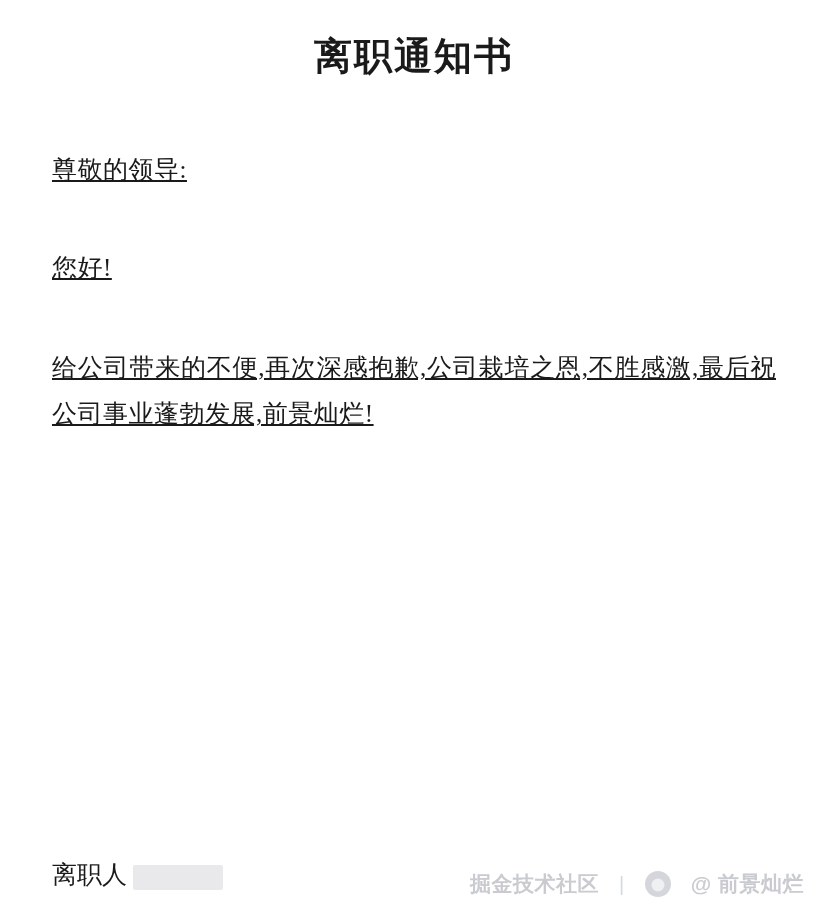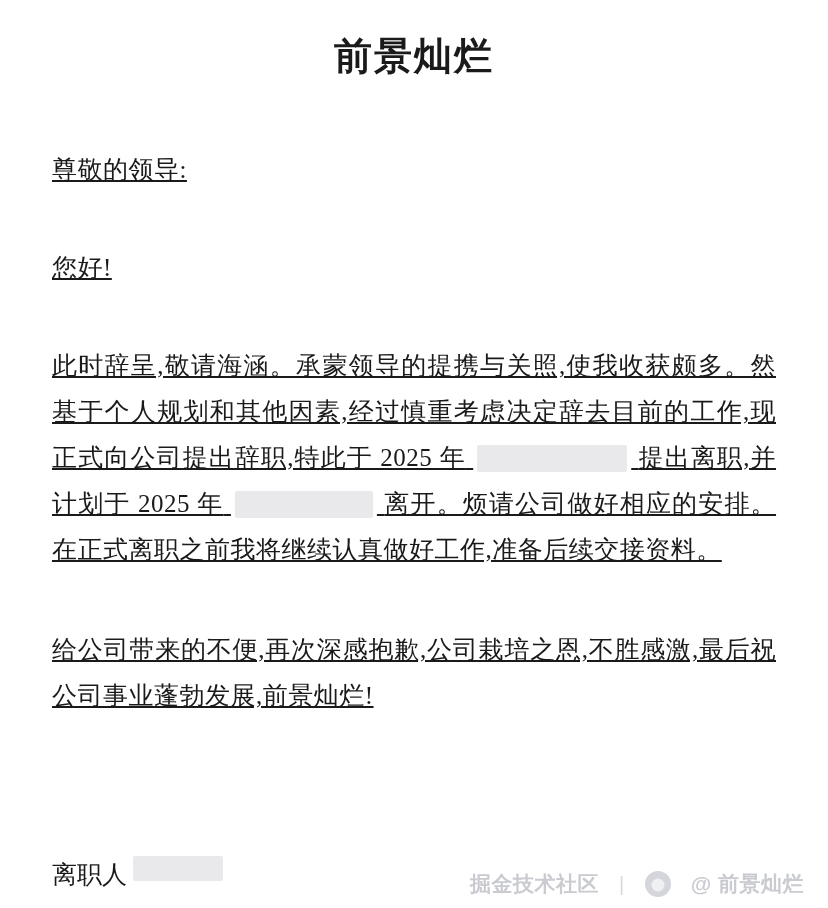--- a/index.html
+++ b/index.html
@@ -64,21 +64,21 @@
   .redact-a { width: 150px; height: 27px; margin: 0 4px; }
   .redact-b { width: 138px; height: 27px; margin: 0 4px; }
   .redact-c { width: 90px; height: 25px; margin-left: 6px; }
   .signature-row {
     position: absolute;
     left: 52px;
     bottom: 34px;
     font-size: 25px;
     line-height: 34px;
     display: flex;
-    align-items: flex-start;
+    align-items: flex-end;
   }
   .watermark {
     position: absolute;
     right: 24px;
     bottom: 28px;
     display: flex;
     align-items: center;
     gap: 20px;
     color: #c9cbd0;
     font-family: "Liberation Sans", sans-serif;
@@ -111,35 +111,28 @@
     height: 13px;
     border-radius: 50%;
     background: #eef0f2;
   }
 </style>
 </head>
 <body>
 
 <div class="page">
 
-  <h1 class="doc-title">前景灿烂</h1>
+  <h1 class="doc-title">离职通知书</h1>
 
   <div class="body-block">
 
     <div class="salutation">尊敬的领导:</div>
 
     <div class="greeting">您好!</div>
 
-    <div class="para">
-      <span>此时辞呈,敬请海涵。承蒙领导的提携与关照,使我收获颇多。然基于个人规划和其他因素,经过慎重考虑决定辞去目前的工作,现正式向公司提出辞职,特此于 2025 年</span>
-      <span class="redact redact-a"></span>
-      <span>提出离职,并计划于 2025 年</span>
-      <span class="redact redact-b"></span>
-      <span>离开。烦请公司做好相应的安排。在正式离职之前我将继续认真做好工作,准备后续交接资料。</span>
-    </div>
 
     <div class="para para2">给公司带来的不便,再次深感抱歉,公司栽培之恩,不胜感激,最后祝公司事业蓬勃发展,前景灿烂!</div>
 
   </div>
 
   <div class="signature-row">
     <span>离职人</span>
     <span class="redact redact-c"></span>
   </div>
 

